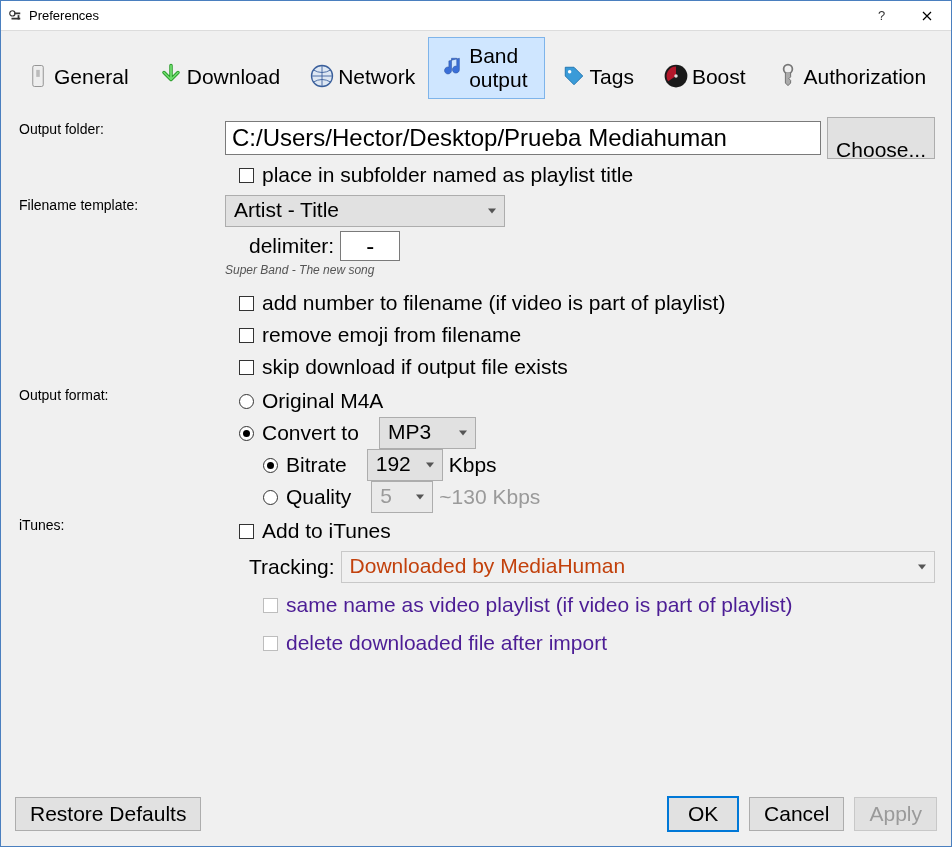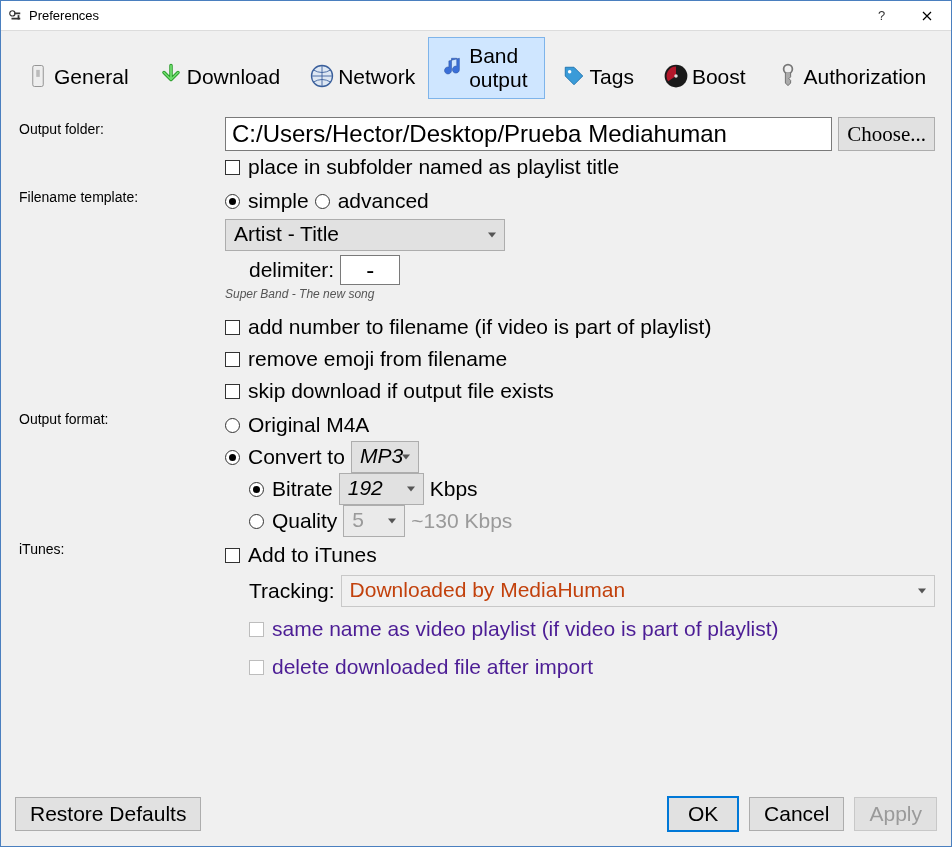--- a/index.html
+++ b/index.html
@@ -83,21 +83,21 @@
     font: inherit; font-size:21px;
     border:1px solid #adadad; background:#e1e1e1;
     padding:2px 22px 2px 8px; height:32px;
     position:relative;
   }
   .select::after {
     content:""; position:absolute; right:8px; top:50%;
     width:0;height:0;border-left:4px solid transparent;border-right:4px solid transparent;border-top:5px solid #555;
     transform:translateY(-50%);
   }
-  .checkbox, .radio { display:inline-flex; align-items:center; gap:8px; margin:4px 0; font-size:21px; }
+  .checkbox, .radio { display:inline-flex; align-items:center; gap:8px; margin:4px 14px; font-size:21px; }
   .checkbox .box {
     width:15px;height:15px;border:1px solid #333;background:#fff;display:inline-block;flex-shrink:0;
   }
   .checkbox.disabled { color:#4c1d95; }
   .checkbox.disabled .box { border-color:#bdbdbd; }
   .radio .dot {
     width:15px;height:15px;border-radius:50%;border:1px solid #333;background:#fff;display:inline-flex;align-items:center;justify-content:center;flex-shrink:0;
   }
   .radio.checked .dot::after { content:""; width:7px;height:7px;border-radius:50%;background:#000; }
   .example { font-size:12px; font-style:italic; color:#555; margin-top:2px; }
@@ -224,40 +224,30 @@
     </div>
   </div>
 
   <div class="content">
     <div class="grid">
 
       <div class="label-cell">Output folder:</div>
       <div class="field-cell">
         <div class="row">
           <input class="text-input" style="flex: 1 1 0%;" type="text" value="C:/Users/Hector/Desktop/Prueba Mediahuman">
-          <button class="btn" style="padding:4px 8px;height:34px;font-family:Liberation Serif, serif;">Choose...</button>
+          <button class="btn" style="padding:20px 8px;height:34px;">Choose...</button>
         </div>
         <label class="checkbox">
           <span class="box"></span>
           <span>place in subfolder named as playlist title</span>
         </label>
       </div>
 
       <div class="label-cell">Filename template:</div>
       <div class="field-cell">
-        <div class="row">
-          <label class="radio checked">
-            <span class="dot"></span>
-            <span>simple</span>
-          </label>
-          <label class="radio">
-            <span class="dot"></span>
-            <span>advanced</span>
-          </label>
-        </div>
         <div class="row" style="margin-top:2px;">
           <div class="select" style="width:280px;">
             <span>Artist - Title</span>
           </div>
         </div>
         <div class="row indent1" style="margin-top:4px;">
           <span>delimiter:</span>
           <input class="text-input small-input" style="text-align: center; height: 30px;" type="text" value="-">
         </div>
         <div class="example">Super Band - The new song</div>
@@ -281,30 +271,30 @@
       <div class="field-cell">
         <label class="radio">
           <span class="dot"></span>
           <span>Original M4A</span>
         </label><br>
         <div class="row">
           <label class="radio checked">
             <span class="dot"></span>
             <span>Convert to</span>
           </label>
-          <div class="select" style="width:68px;font-style:italic;">
+          <div class="select" style="width:97px;">
             <span>MP3</span>
           </div>
         </div>
         <div class="row indent1">
           <label class="radio checked">
             <span class="dot"></span>
             <span>Bitrate</span>
           </label>
-          <div class="select" style="width:85px;font-style:italic;">
+          <div class="select" style="width:76px;">
             <span>192</span>
           </div>
           <span>Kbps</span>
         </div>
         <div class="row indent1">
           <label class="radio">
             <span class="dot"></span>
             <span>Quality</span>
           </label>
           <div class="select" style="width:62px;color:#9a9a9a;background:#eaeaea;">

